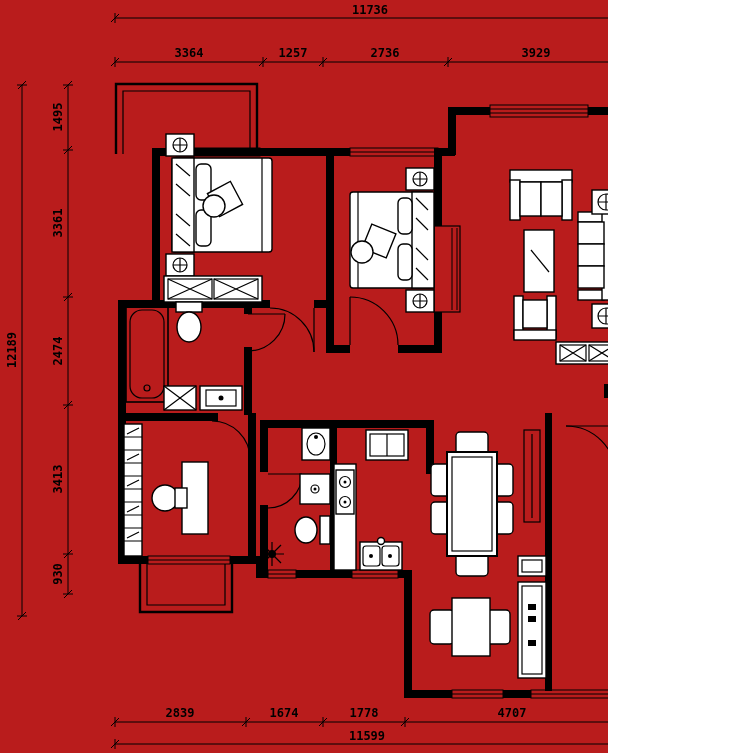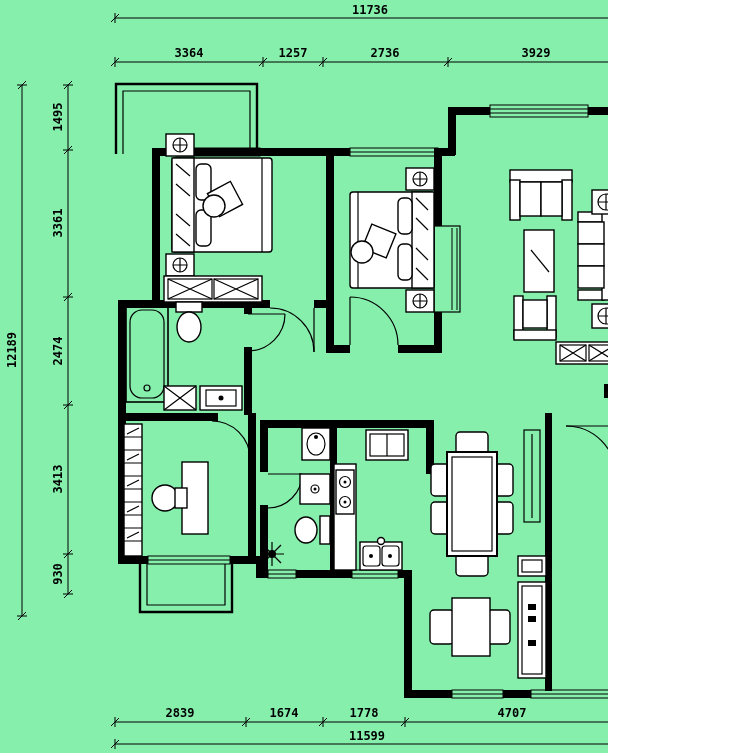--- a/index.html
+++ b/index.html
@@ -1,16 +1,16 @@
 <!DOCTYPE html>
 <html><head>
 <meta charset="utf-8">
 <style>
   html,body{margin:0;padding:0;background:#fff;}
-  .sheet{width:608px;height:753px;position:relative;background:#86efac;overflow:hidden;}
+  .sheet{width:608px;height:753px;position:relative;background:#b91c1c;overflow:hidden;}
   svg{display:block;}
   svg text{font-family:"DejaVu Sans Mono","Liberation Mono",monospace;font-size:12px;font-weight:700;fill:#000;}
   .wall{fill:#000;stroke:none;}
   .thin{fill:none;stroke:#000;stroke-width:1.2;}
   .med{fill:none;stroke:#000;stroke-width:1.6;}
   .thick{fill:none;stroke:#000;stroke-width:2.4;}
   .furn{fill:#fff;stroke:#000;stroke-width:1.4;}
   .dim{fill:none;stroke:#000;stroke-width:1;}
   .blk{fill:#000;}
   .winline{fill:none;stroke:#000;stroke-width:1;}

